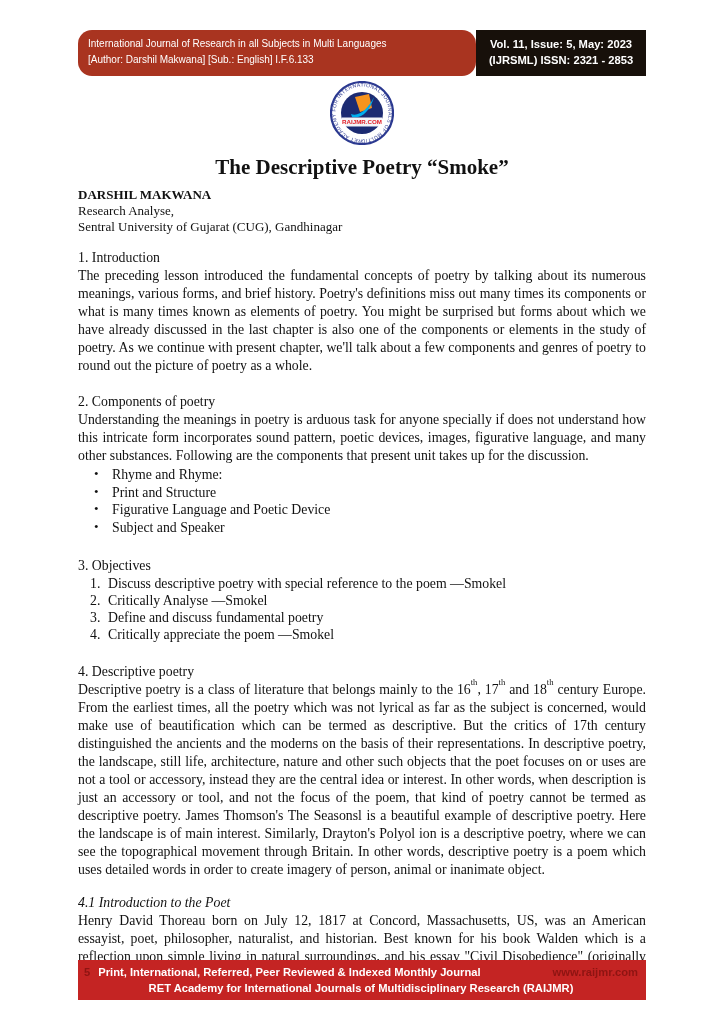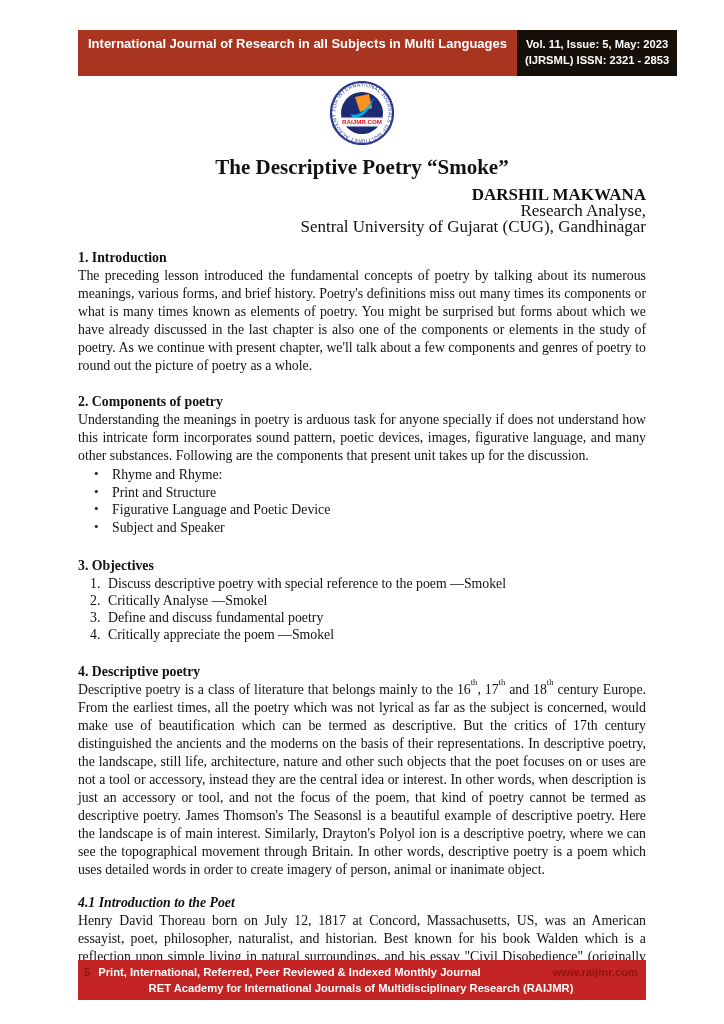--- a/index.html
+++ b/index.html
@@ -10,41 +10,42 @@
     background:#ffffff;
     padding:30px 78px 0 78px;
     font-family:"Liberation Serif", serif;
     color:#111111;
     overflow:hidden;
   }
   
   .banner { display:flex; width:100%; height:46px; }
   .banner-left {
     flex:1; background:#a93420; color:#ffffff;
-    font-family:"Liberation Sans", sans-serif; font-weight:bold;
-    font-size:13px; line-height:16px; padding:6px 10px 4px 10px;
+    font-family:"Liberation Sans", sans-serif; font-weight:normal;
+    font-size:10px; line-height:16px; padding:6px 10px 4px 10px;
     white-space:nowrap;
+    border-radius:14px;
   }
   .banner-right {
     width:170px; background:#17100a; color:#ffffff;
     font-family:"Liberation Sans", sans-serif; font-weight:bold;
     font-size:11.2px; line-height:16px; padding:6px 8px 4px 8px;
     text-align:center; white-space:nowrap;
   }
   
   .logo-wrap { text-align:center; margin-top:5px; height:64px; }
   
   .article-title {
     text-align:center; font-size:21px; font-weight:bold; margin-top:10px;
   }
-  .author-block { text-align:right; font-size:17px; line-height:15.8px; margin-top:7px; }
+  .author-block { text-align:left; font-size:13px; line-height:15.8px; margin-top:7px; }
   .author-name { font-weight:bold; }
   
   .section { margin-top:15px; }
-  .sec-heading { font-weight:bold; font-size:13.8px; line-height:18px; }
+  .sec-heading { font-weight:normal; font-size:13.8px; line-height:18px; }
   .sec-heading.italic { font-style:italic; }
   .para {
     font-size:13.8px; line-height:18px; text-align:justify;
   }
   .para.stretch-last { text-align-last:justify; }
   sup.sp { font-size:0.62em; position:relative; top:-0.45em; line-height:0; }
   
   .bullets { list-style:none; margin-top:1px; }
   .bullets li {
     font-size:13.8px; line-height:17.5px; padding-left:34px; position:relative;
@@ -70,20 +71,21 @@
   .footer-line2 { text-align:center; }
 </style>
 </head>
 <body>
 
 <div class="page">
 
   <div class="banner">
     <div class="banner-left">
       <div>International Journal of Research in all Subjects in Multi Languages</div>
+      <div>[Author: Darshil Makwana] [Sub.: English] I.F.6.133</div>
     </div>
     <div class="banner-right">
       <div>Vol. 11, Issue: 5, May: 2023</div>
       <div>(IJRSML) ISSN: 2321 - 2853</div>
     </div>
   </div>
 
   <div class="logo-wrap">
     <svg width="64" height="64" viewBox="0 0 64 64">
       <circle cx="32" cy="32" r="31" fill="#ffffff" stroke="#2b3990" stroke-width="2.2"></circle>

